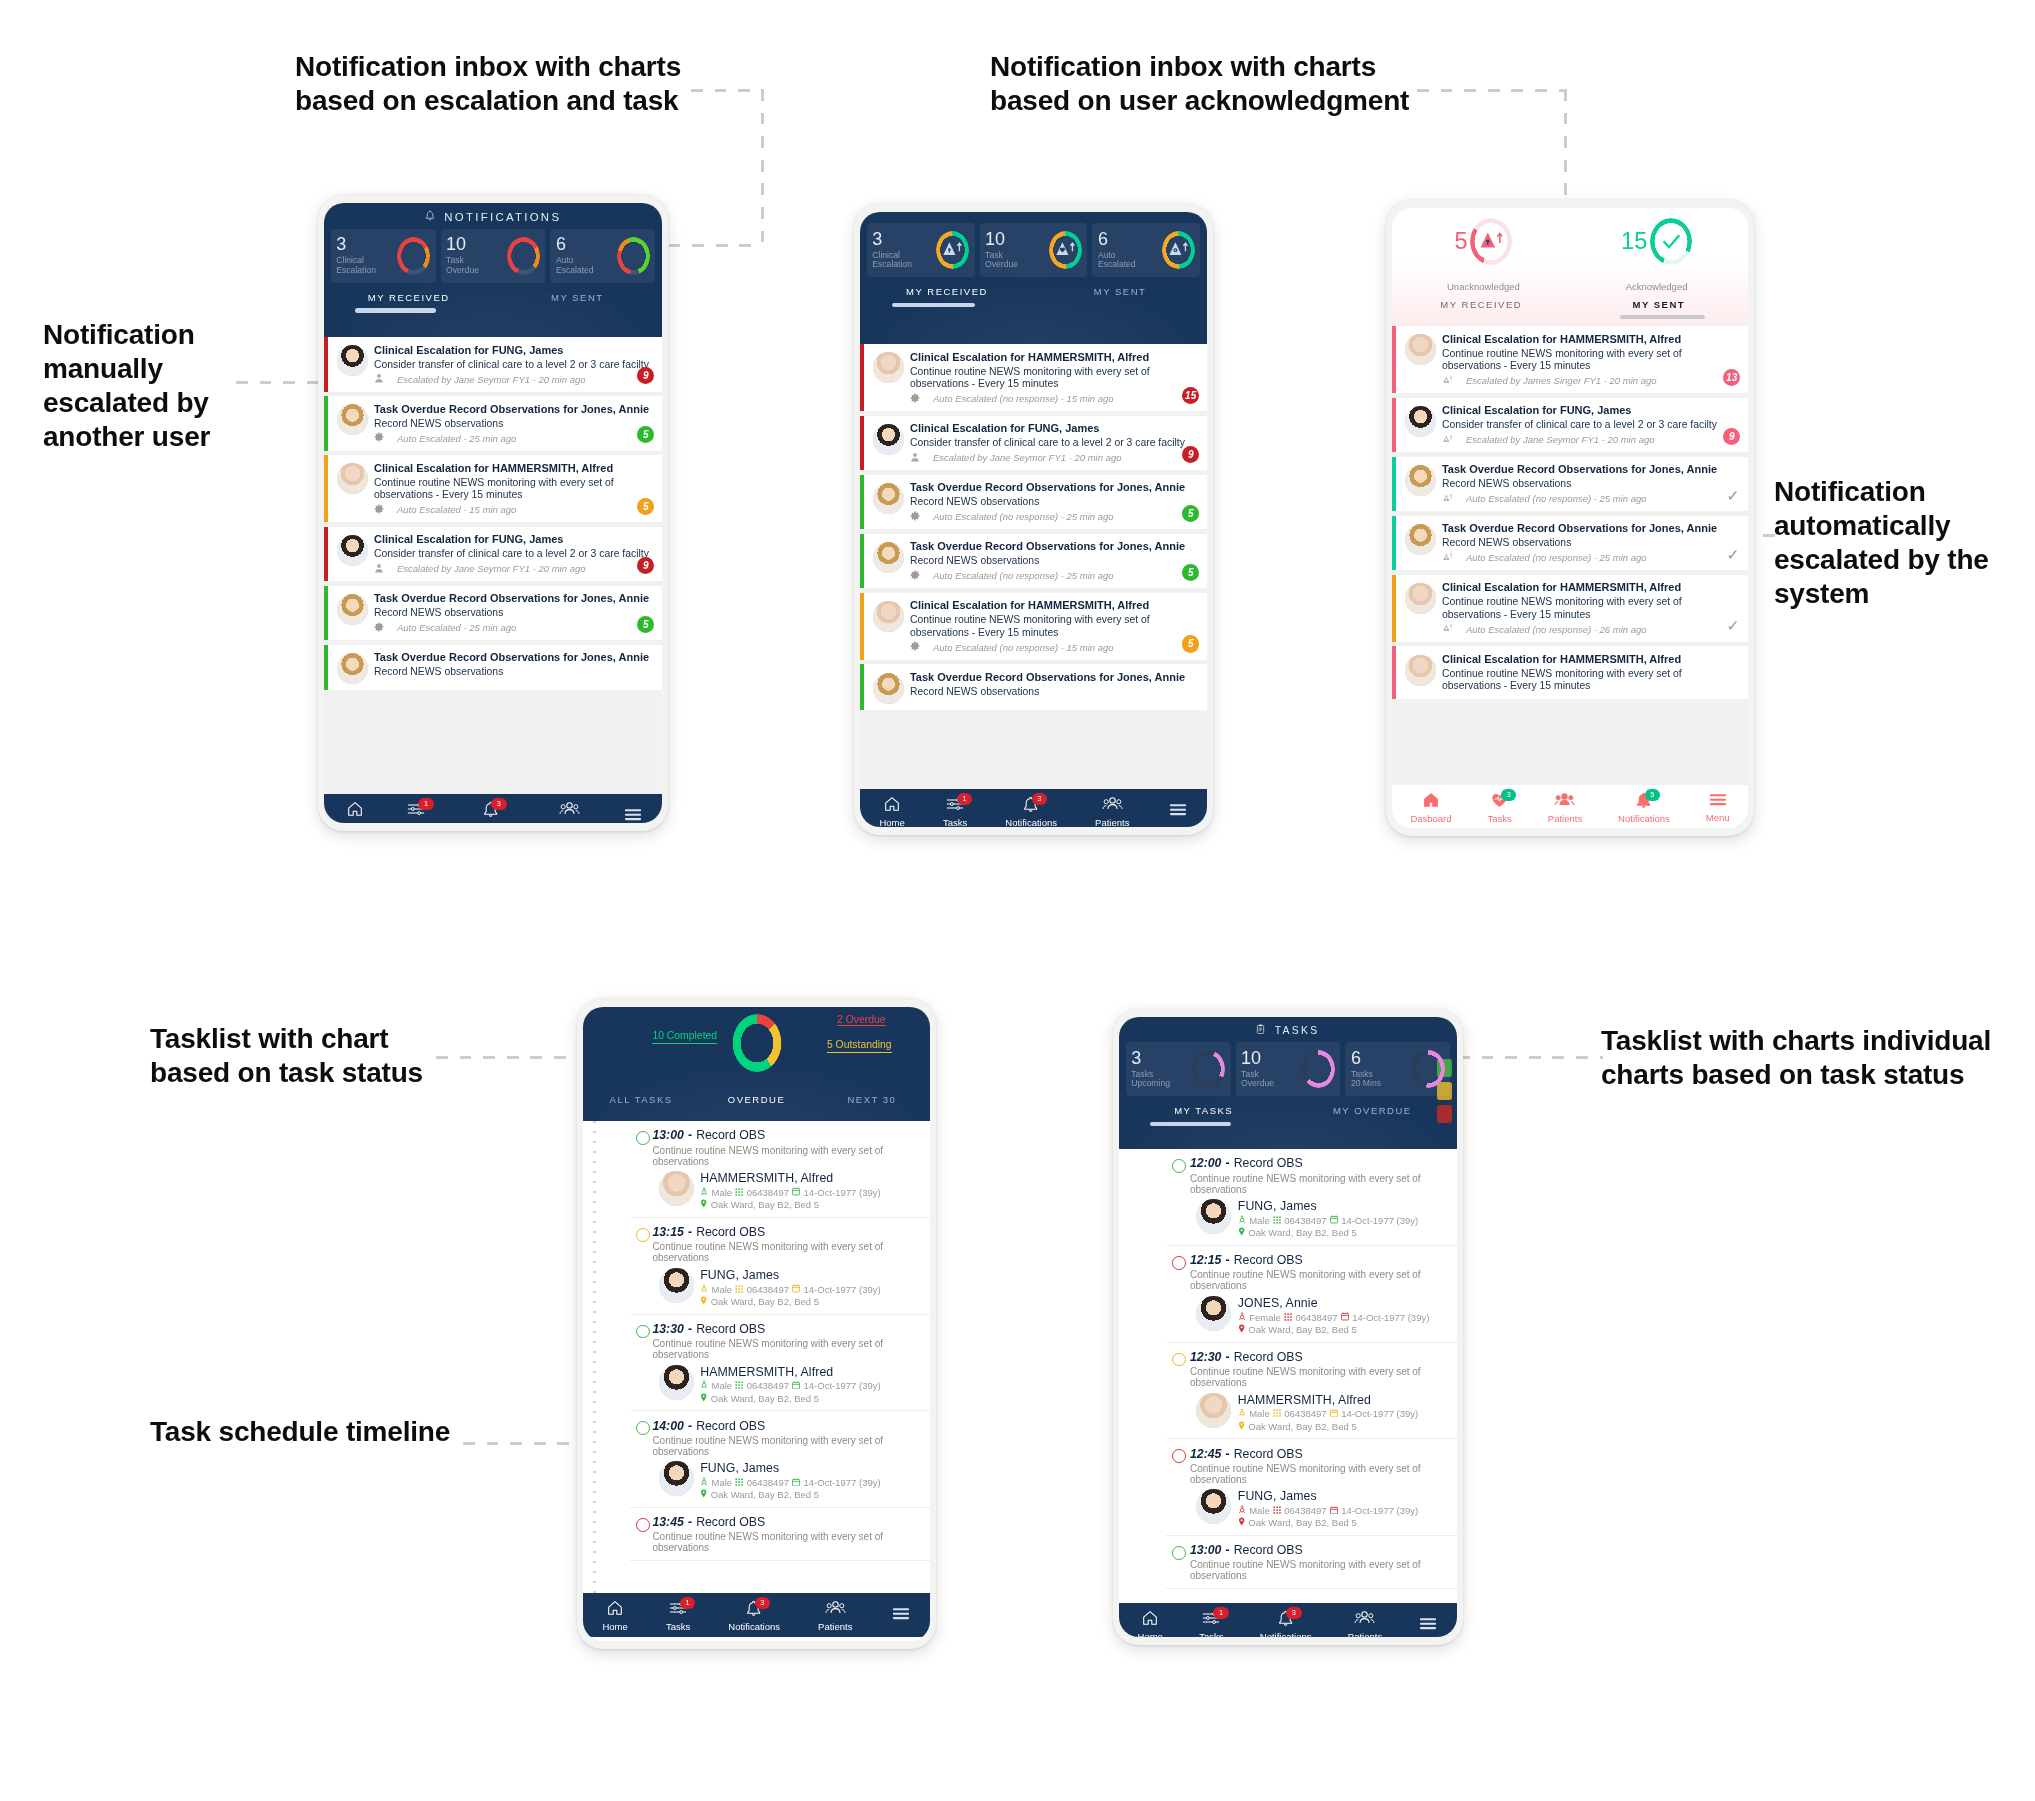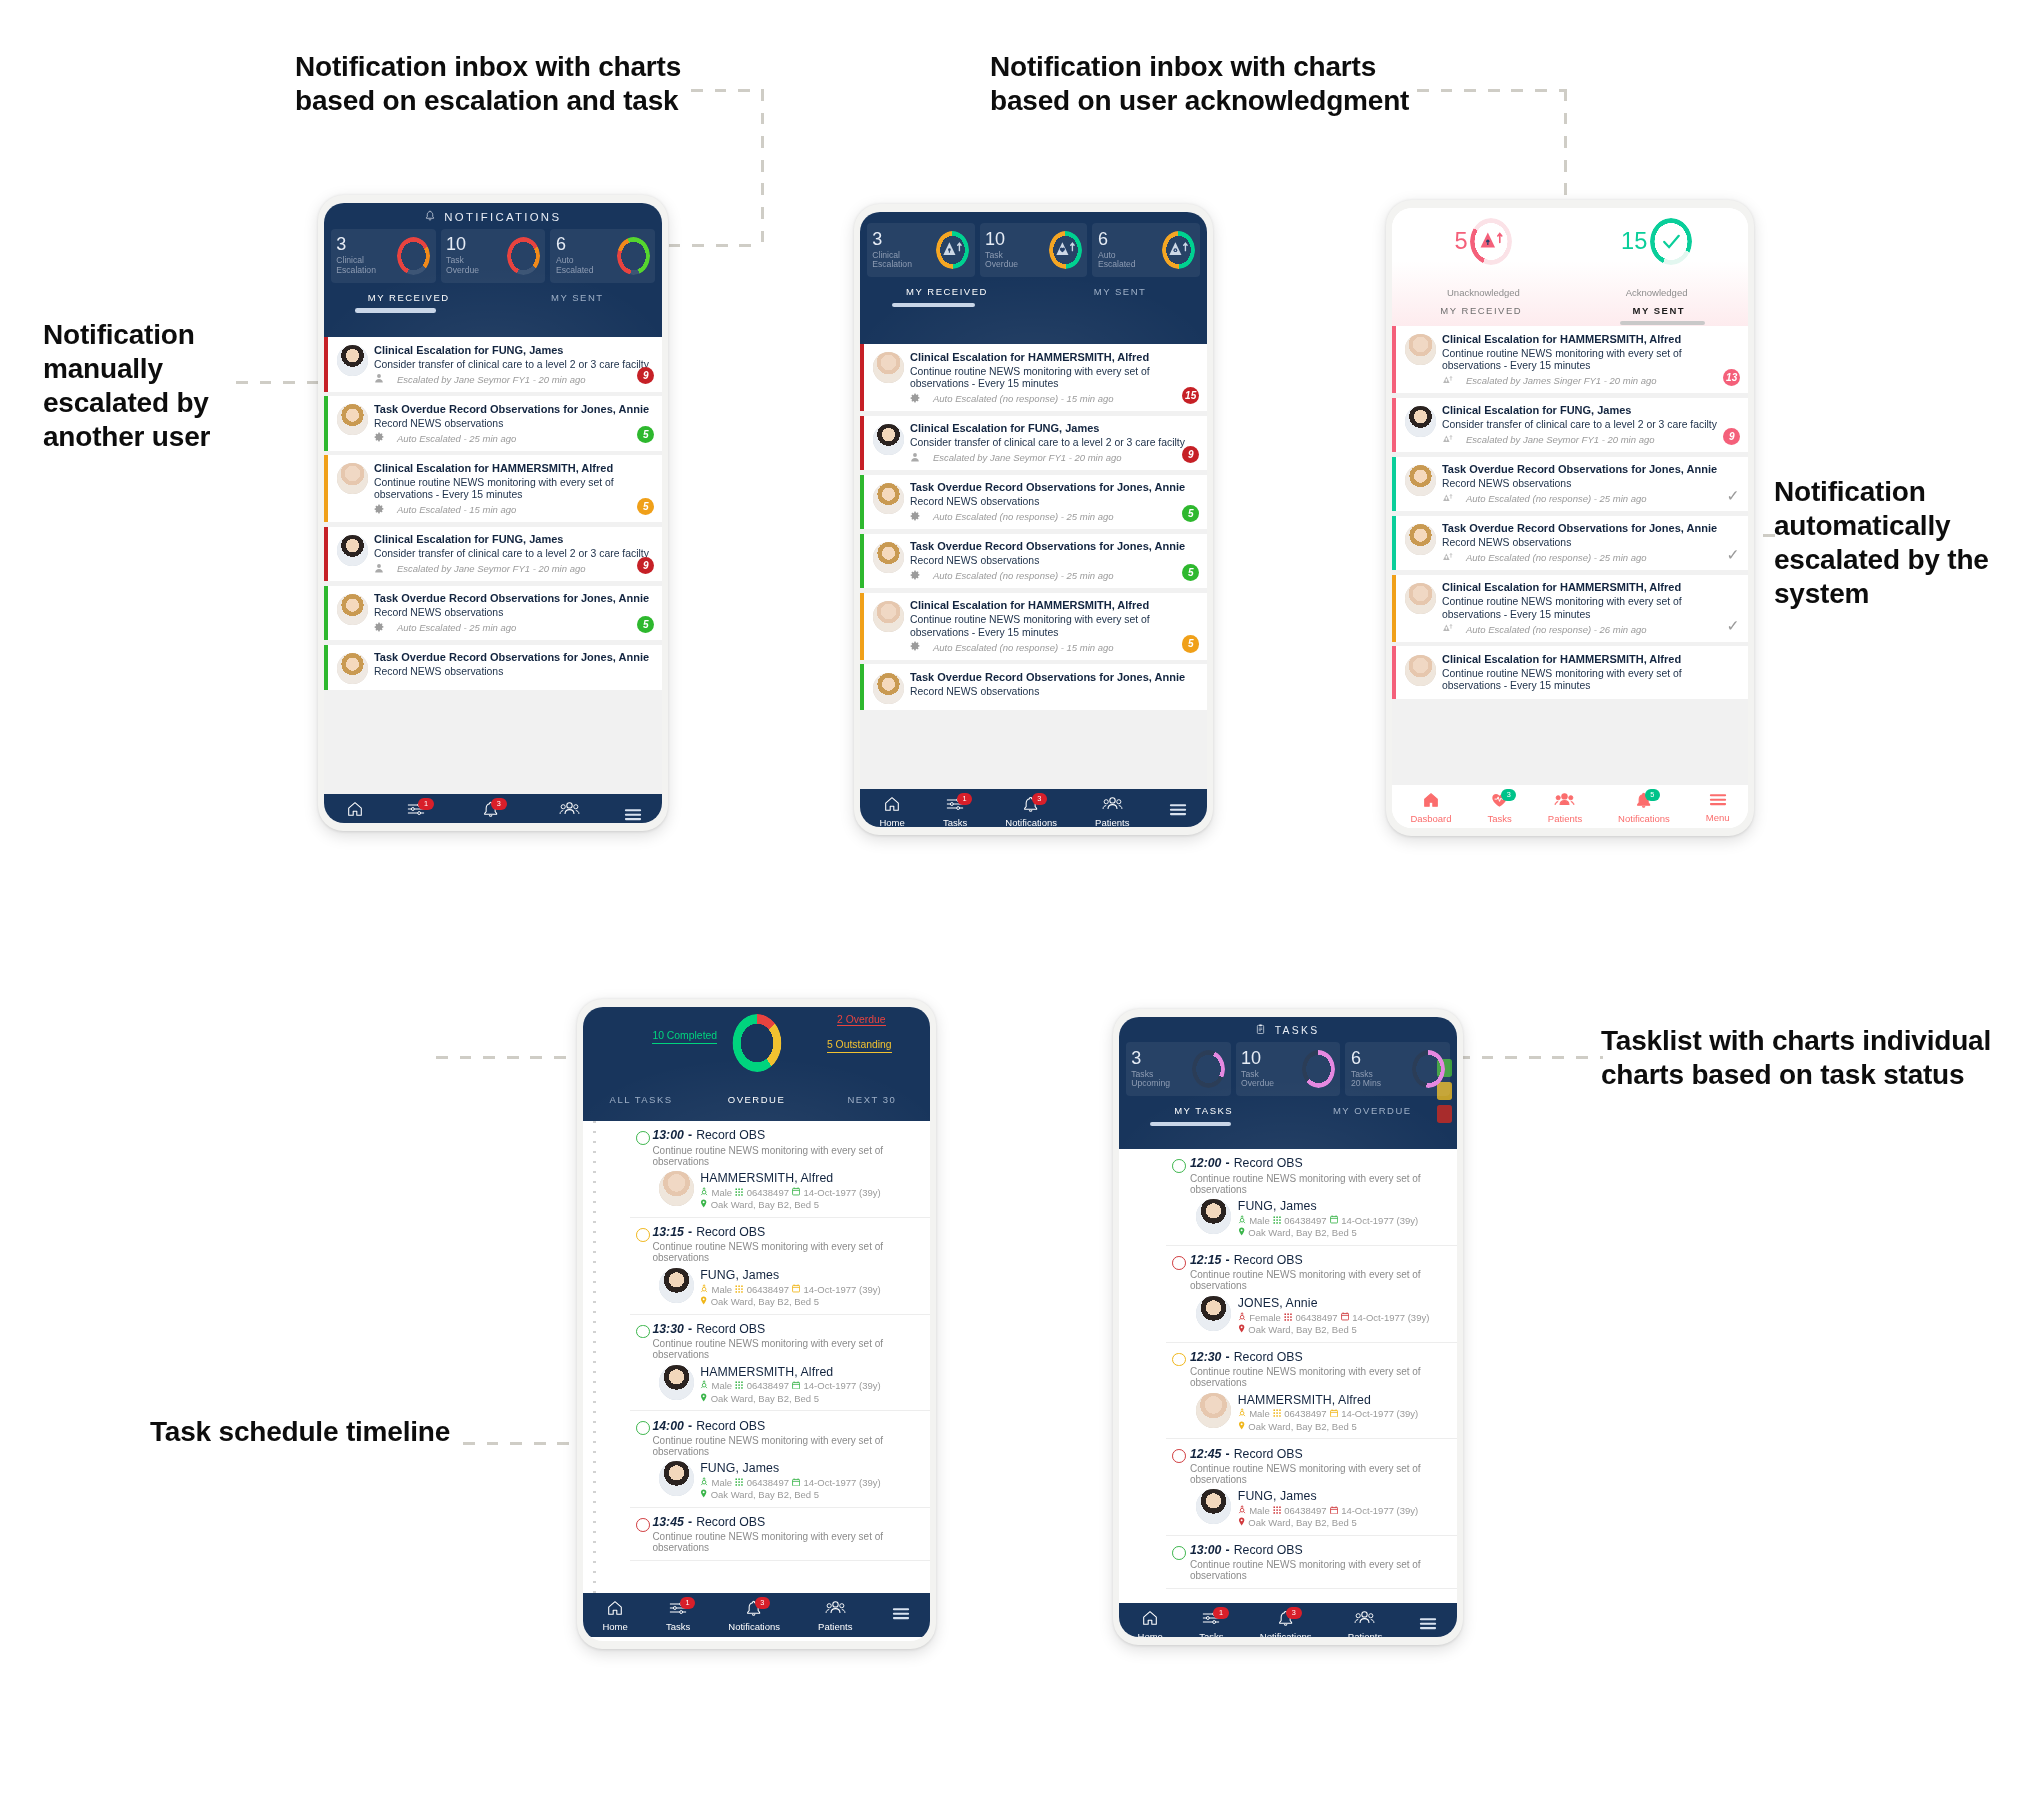--- a/index.html
+++ b/index.html
@@ -62,21 +62,21 @@
   .nbadge.green{background:#00c38a;}
 
   
   .hdr-lt{background:#fff;position:relative;overflow:hidden;}
   .hdr-lt::after{content:"";position:absolute;left:-10%;bottom:0;width:120%;height:55%;
     background:linear-gradient(to bottom,rgba(253,236,238,0) 0%,rgba(253,232,235,.85) 100%);}
   .kpis-lt{display:flex;position:relative;z-index:2;padding:10px 4.5px 0.9px;}
   .kpi-lt{flex:1;display:flex;flex-direction:column;align-items:center;}
   .kpi-lt .tp{display:flex;align-items:center;gap:2.7px;}
   .kpi-lt .n{font-size:23.6px;line-height:1;font-weight:400;}
-  .kpi-lt .cap{font-size:9.5px;color:#8d8d8d;margin-top:22px;}
+  .kpi-lt .cap{font-size:9.5px;color:#8d8d8d;margin-top:16px;}
   .tabs-lt{display:flex;position:relative;z-index:2;padding-top:6.4px;}
   .tabs-lt .tab{color:#6f6f6f;font-size:9.5px;letter-spacing:1.5px;padding-bottom:4.5px;}
   .tabs-lt .tab.on{color:#1b1b1b;font-weight:700;}
   .tabbar-lt{height:4.1px;position:relative;z-index:2;}
   .tabbar-lt i{position:absolute;height:4.1px;width:24%;right:12%;background:#c9c9c9;border-radius:2.3px;display:block;}
 
   
   .hdr-donut{background:#18355c;position:relative;overflow:hidden;}
   .hdr-donut::after{content:"";position:absolute;left:-15%;bottom:0;width:130%;height:70%;
     background:radial-gradient(ellipse at 50% 130%,rgba(255,255,255,.06) 0%,rgba(255,255,255,0) 60%);}
@@ -108,20 +108,22 @@
   <div class="anno" style="left:990px;top:50px;width:432px;">Notification inbox with charts
 based on user acknowledgment</div>
   <div class="anno" style="left:43px;top:318px;width:191px;">Notification
 manually
 escalated by
 another user</div>
   <div class="anno" style="left:1774px;top:475px;width:236px;">Notification
 automatically
 escalated by the
 system</div>
+  <div class="anno" style="left:150px;top:1022px;width:282px;">Tasklist with chart
+based on task status</div>
   <div class="anno" style="left:1601px;top:1024px;width:409px;">Tasklist with charts individual
 charts based on task status</div>
   <div class="anno" style="left:150px;top:1415px;width:309px;">Task schedule timeline</div>
 
   <div class="dash" style="left:691px;top:89px;width:73px;"></div>
   <div class="dashv" style="left:761px;top:89px;height:157px;"></div>
   <div class="dash" style="left:645px;top:244px;width:118px;"></div>
 
   <div class="dash" style="left:1417px;top:89px;width:150px;"></div>
   <div class="dashv" style="left:1564px;top:89px;height:157px;"></div>

